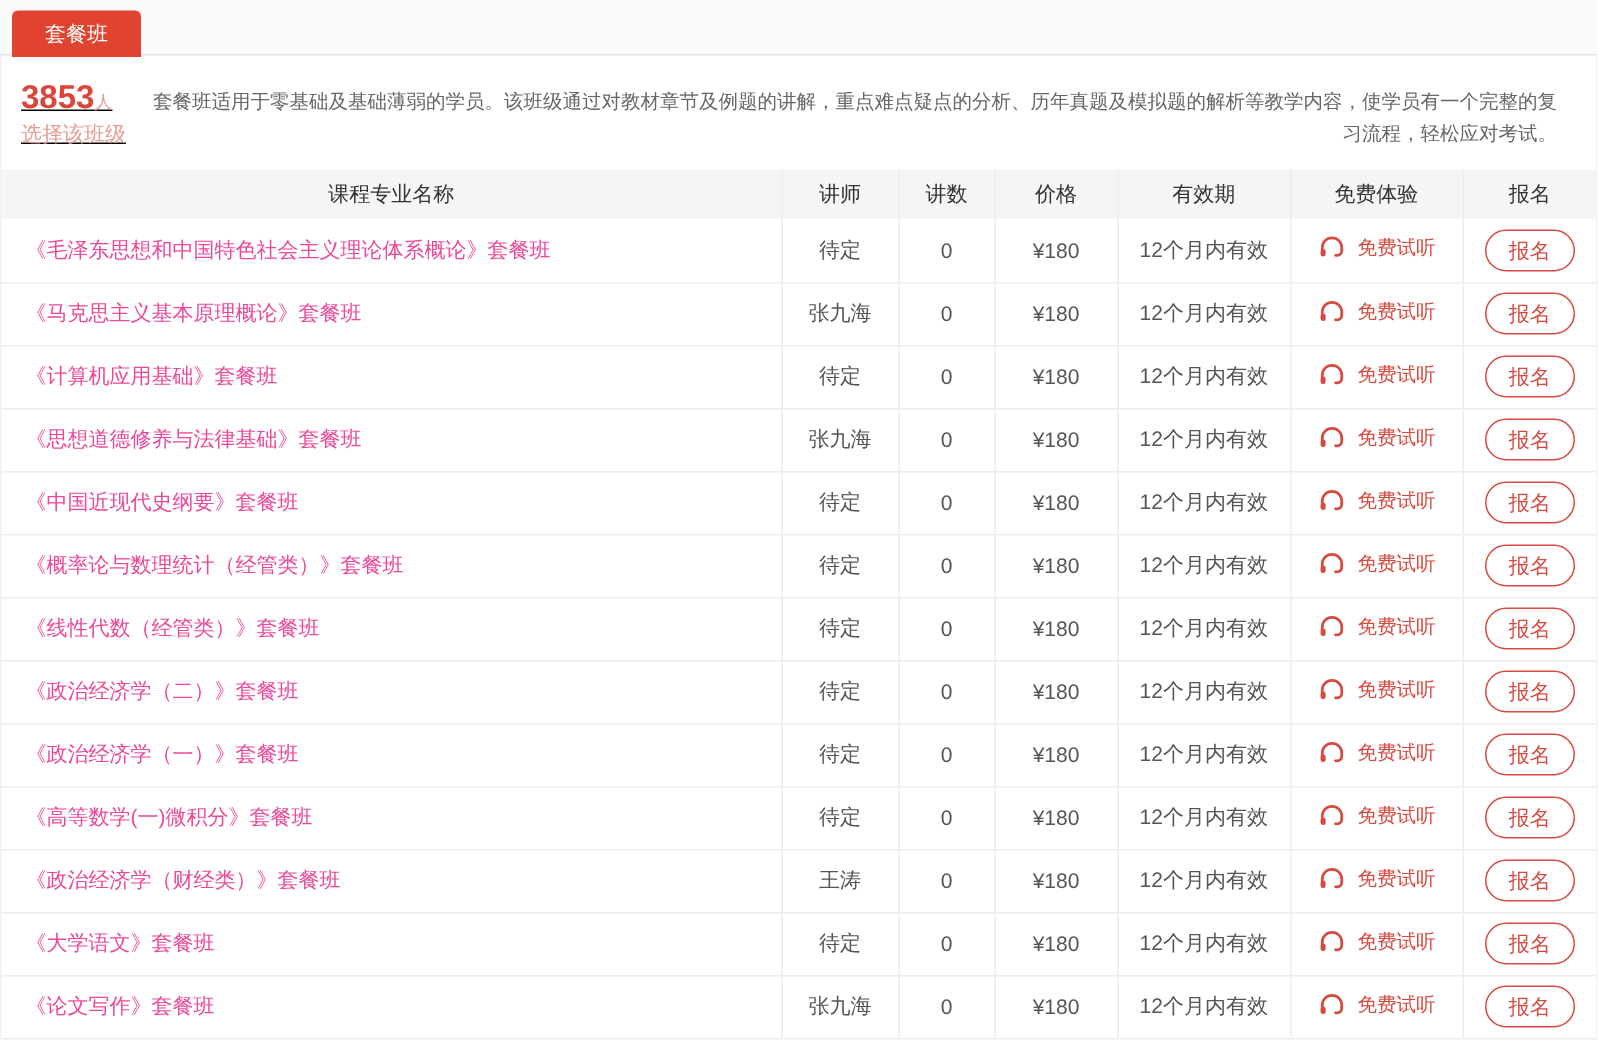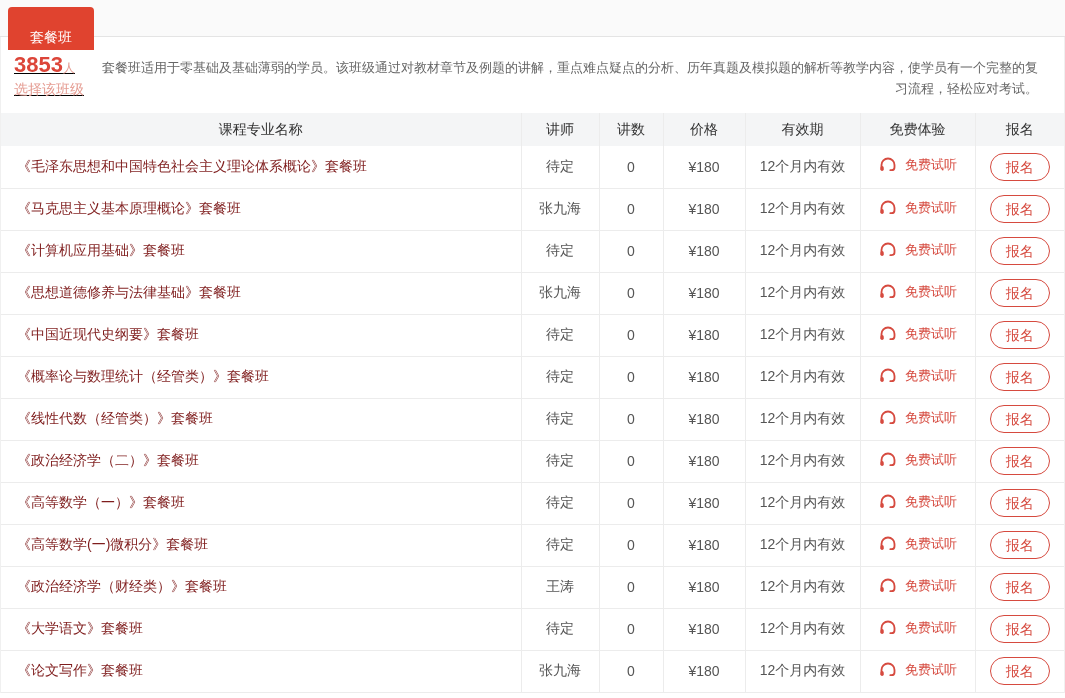--- a/index.html
+++ b/index.html
@@ -1,42 +1,42 @@
 <!DOCTYPE html>
 <html><head>
 <meta charset="utf-8">
 <style>
   * { margin: 0; padding: 0; box-sizing: border-box; }
   html, body { width: 1065px; height: 698px; overflow: hidden; background: #fff;
     font-family: "Liberation Sans", "DejaVu Sans", sans-serif; }
 
   
   .tabbar { height: 37px; background: #fafafa; border-bottom: 1px solid #e4e4e4; position: relative; }
-  .tab { display: inline-block; margin: 6px 0 0 8px; height: 43px; line-height: 31px;
-    padding: 15px 22px; background: #e0432f; color: #fff; font-size: 14px;
+  .tab { display: inline-block; margin: 6px 0 0 8px; height: 31px; line-height: 31px;
+    padding: 0 22px; background: #e0432f; color: #fff; font-size: 14px;
     border-radius: 4px 4px 0 0; position: relative; top: 1px; cursor: pointer; }
 
   .panel { border-left: 1px solid #f0f0f0; border-right: 1px solid #f0f0f0; }
 
   
   .intro { display: flex; padding: 17px 0 13px 0; background: #fff; }
   .stat { width: 100px; flex: 0 0 100px; padding-left: 13px; line-height: 21px; text-decoration: underline; }
   .stat .num { color: #dc4539; font-size: 22px; font-weight: bold; }
   .stat .unit { color: #e59c92; font-size: 12px; }
   .stat .caption { color: #e59c92; font-size: 14px; }
   .desc { flex: 1; padding: 3px 26px 0 0; font-size: 13px; line-height: 21px; color: #666; text-align: right; }
 
   
   table { width: 100%; border-collapse: collapse; table-layout: fixed; padding-left: 28px; }
   thead th { height: 33px; background: #f4f5f6; font-size: 14px; font-weight: normal;
     color: #333; text-align: center; }
   tbody td { height: 42px; font-size: 14px; color: #555; text-align: center;
     border-bottom: 1px solid #ececec; background: #fff; }
   thead th + th, tbody td + td { border-left: 1px solid #ececec; }
-  td.name { text-align: left; padding-left: 16px; color: #7f1d1d; }
+  td.name { text-align: left; padding-left: 16px; color: #ec4899; }
 
   .trial { color: #d64a3f; font-size: 13px; font-weight: normal; cursor: pointer;
     display: inline-flex; align-items: center; gap: 7px; }
   .trial svg { display: block; }
 
   .signup-btn { display: inline-block; min-width: 60px; padding: 4px 15px;
     border: 1px solid #d64a3f; border-radius: 14px; color: #d64a3f; background: #fff;
     font-size: 14px; line-height: 18px; cursor: pointer;
     font-family: "Liberation Sans", "DejaVu Sans", sans-serif; }
 </style>
@@ -249,21 +249,21 @@
         </span>
         <span>免费试听</span>
       </span>
     </td>
     <td>
       <button class="signup-btn">报名</button>
     </td>
   </tr>
 
   <tr>
-    <td class="name">《高等数学（一）》套餐班</td>
+    <td class="name">《政治经济学（一）》套餐班</td>
     <td>待定</td>
     <td>0</td>
     <td>¥180</td>
     <td>12个月内有效</td>
     <td>
       <span class="trial">
         <span>
           <svg width="20" height="20" viewBox="0 0 24 24" fill="none">
             <path d="M4.2 17 v-5 a7.8 7.8 0 0 1 15.6 0 v2.6 a3.6 3.6 0 0 1 -3.6 3.6 h-1.4" stroke="#d64a3f" stroke-width="2.2" stroke-linecap="round" fill="none"></path>
             <rect x="2.9" y="13.2" width="4" height="6" rx="2" fill="#d64a3f"></rect>

